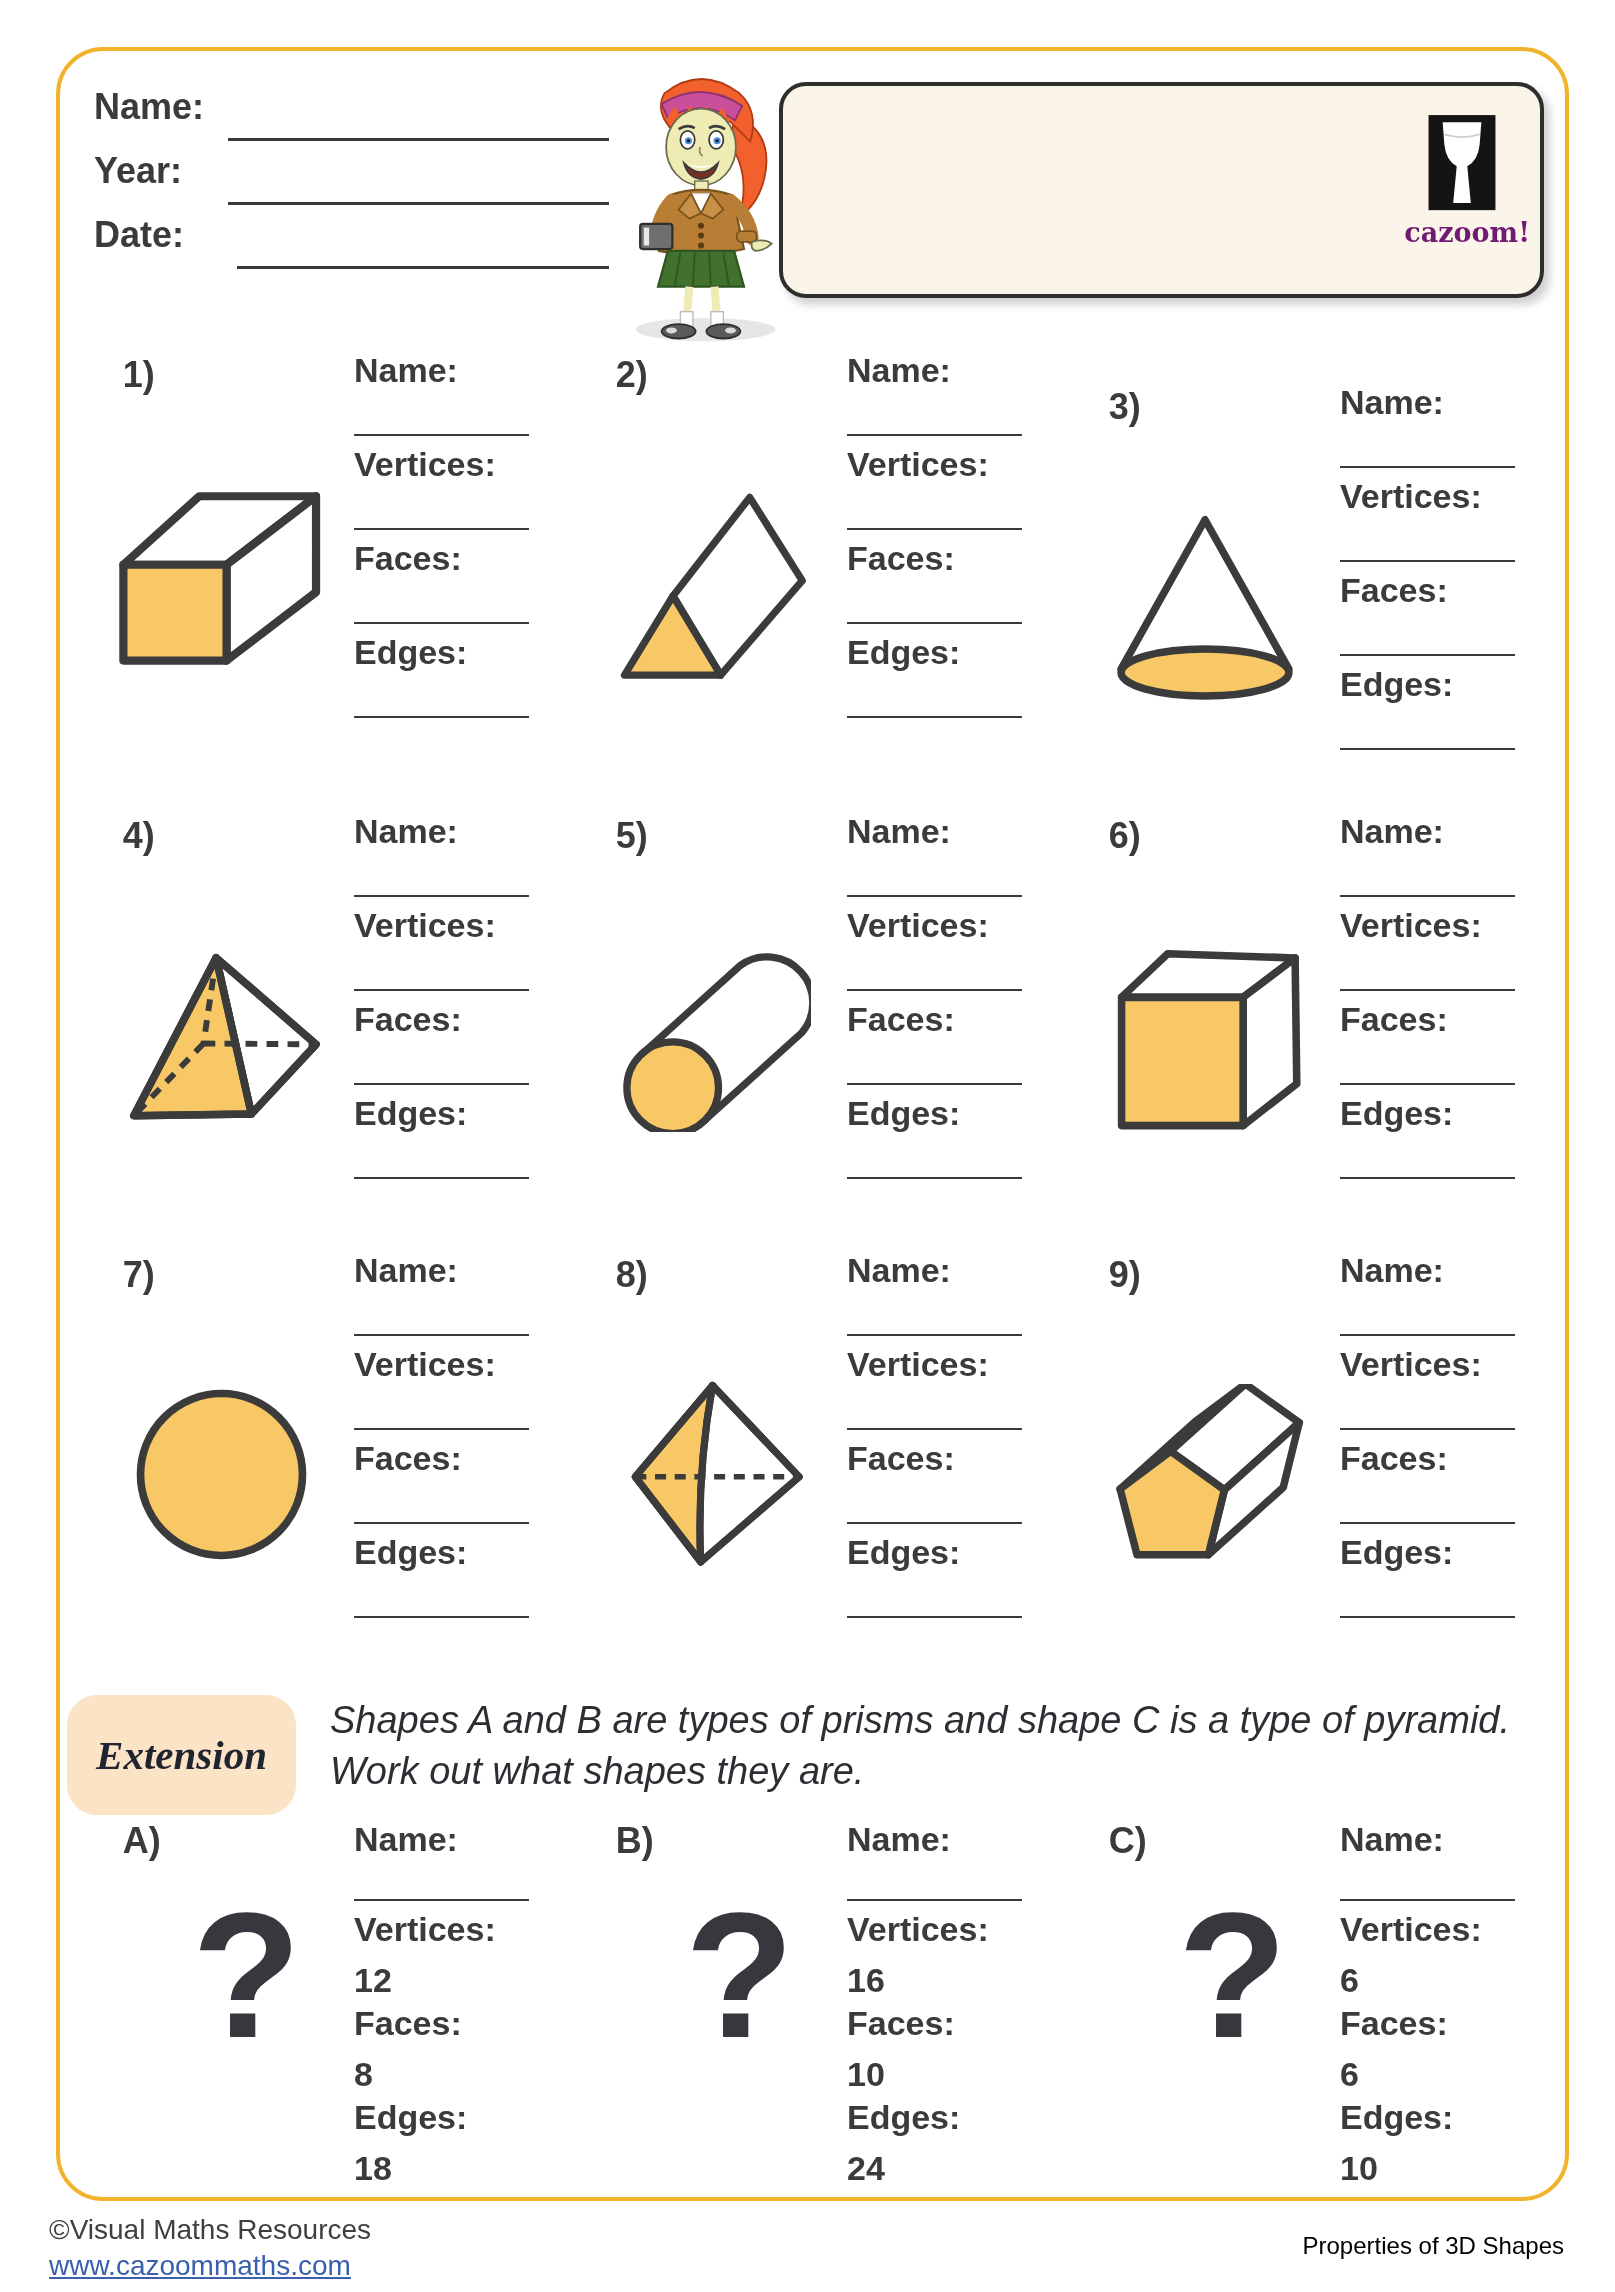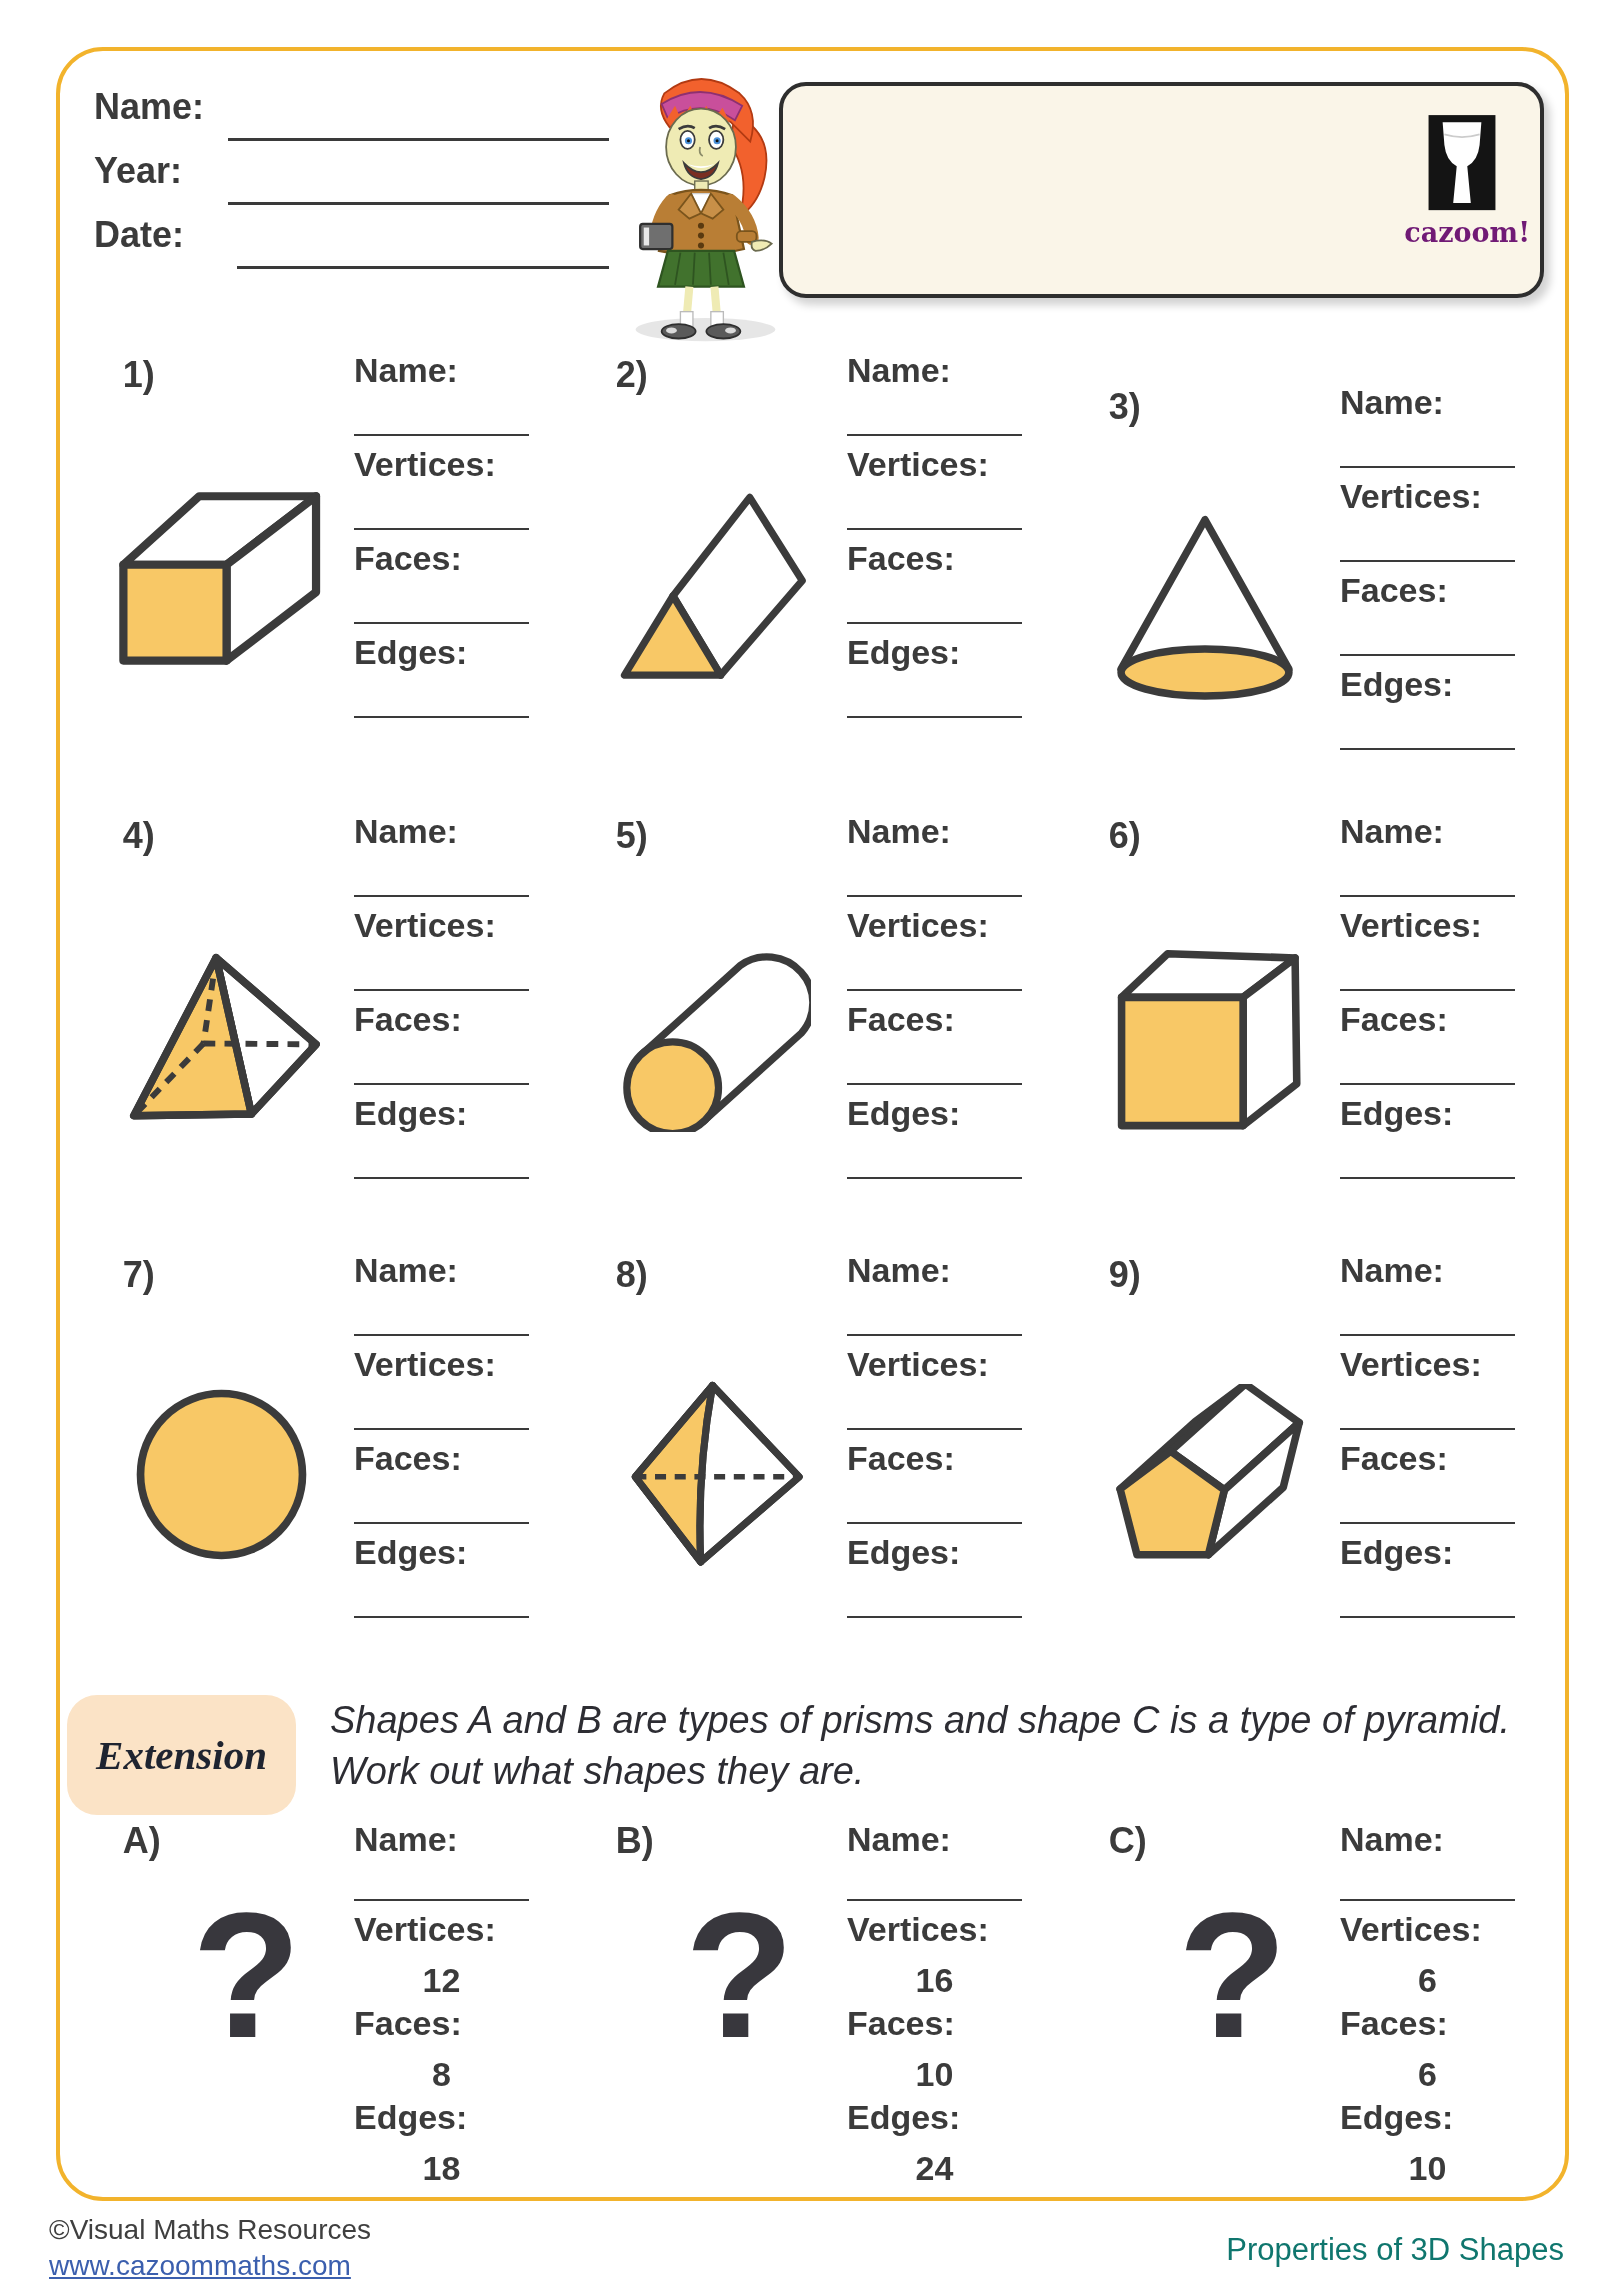--- a/index.html
+++ b/index.html
@@ -54,28 +54,28 @@
              font-family:Liberation Sans, sans-serif;font-style:italic;font-size:38px;
              line-height:1.33;color:#2D2D33;}
   .extgrid{position:absolute;left:103px;top:1820px;width:1478px;display:grid;
            grid-template-columns:493px 493px 484px;grid-template-rows:385px;}
   .ext-cell{position:relative;}
   .ext-num{position:absolute;left:19.7px;top:0px;font-weight:bold;font-size:36px;}
   .qmark{position:absolute;left:54px;top:52px;width:179px;text-align:center;
          font-weight:bold;font-size:179px;color:#38373D;font-family:"Liberation Sans",sans-serif;}
   .ext-labels{position:absolute;left:251px;top:0px;width:210px;}
   .vfieldlet{position:relative;height:94px;}
-  .vvalue{position:absolute;left:0;bottom:3.6px;width:175px;text-align:center;
+  .vvalue{position:absolute;left:0;bottom:3.6px;width:175px;text-align:left;
           font-weight:bold;font-size:34px;}
   .ext-name{position:relative;height:90px;}
   
   .foot-copy{position:absolute;left:49px;top:2214px;font-size:28px;color:#3F3F3F;}
   .foot-link{position:absolute;left:49px;top:2250px;font-size:28px;color:var(--link);
              text-decoration:underline;cursor:pointer;}
-  .foot-title{position:absolute;right:52px;top:2232px;font-size:31px;color:#0f766e;}
+  .foot-title{position:absolute;right:52px;top:2232px;font-size:24px;color:#000000;}
   
   .edge{stroke:var(--ink);stroke-width:9;stroke-linejoin:round;stroke-linecap:round;fill:none;}
   .face-o{fill:var(--accent);stroke:var(--ink);stroke-width:9;stroke-linejoin:round;}
   .face-w{fill:#fff;stroke:var(--ink);stroke-width:9;stroke-linejoin:round;}
   .dash{stroke:var(--ink);stroke-width:7;stroke-linejoin:round;stroke-linecap:butt;
         stroke-dasharray:14 11;fill:none;}
 </style>
 </head>
 <body>
 

